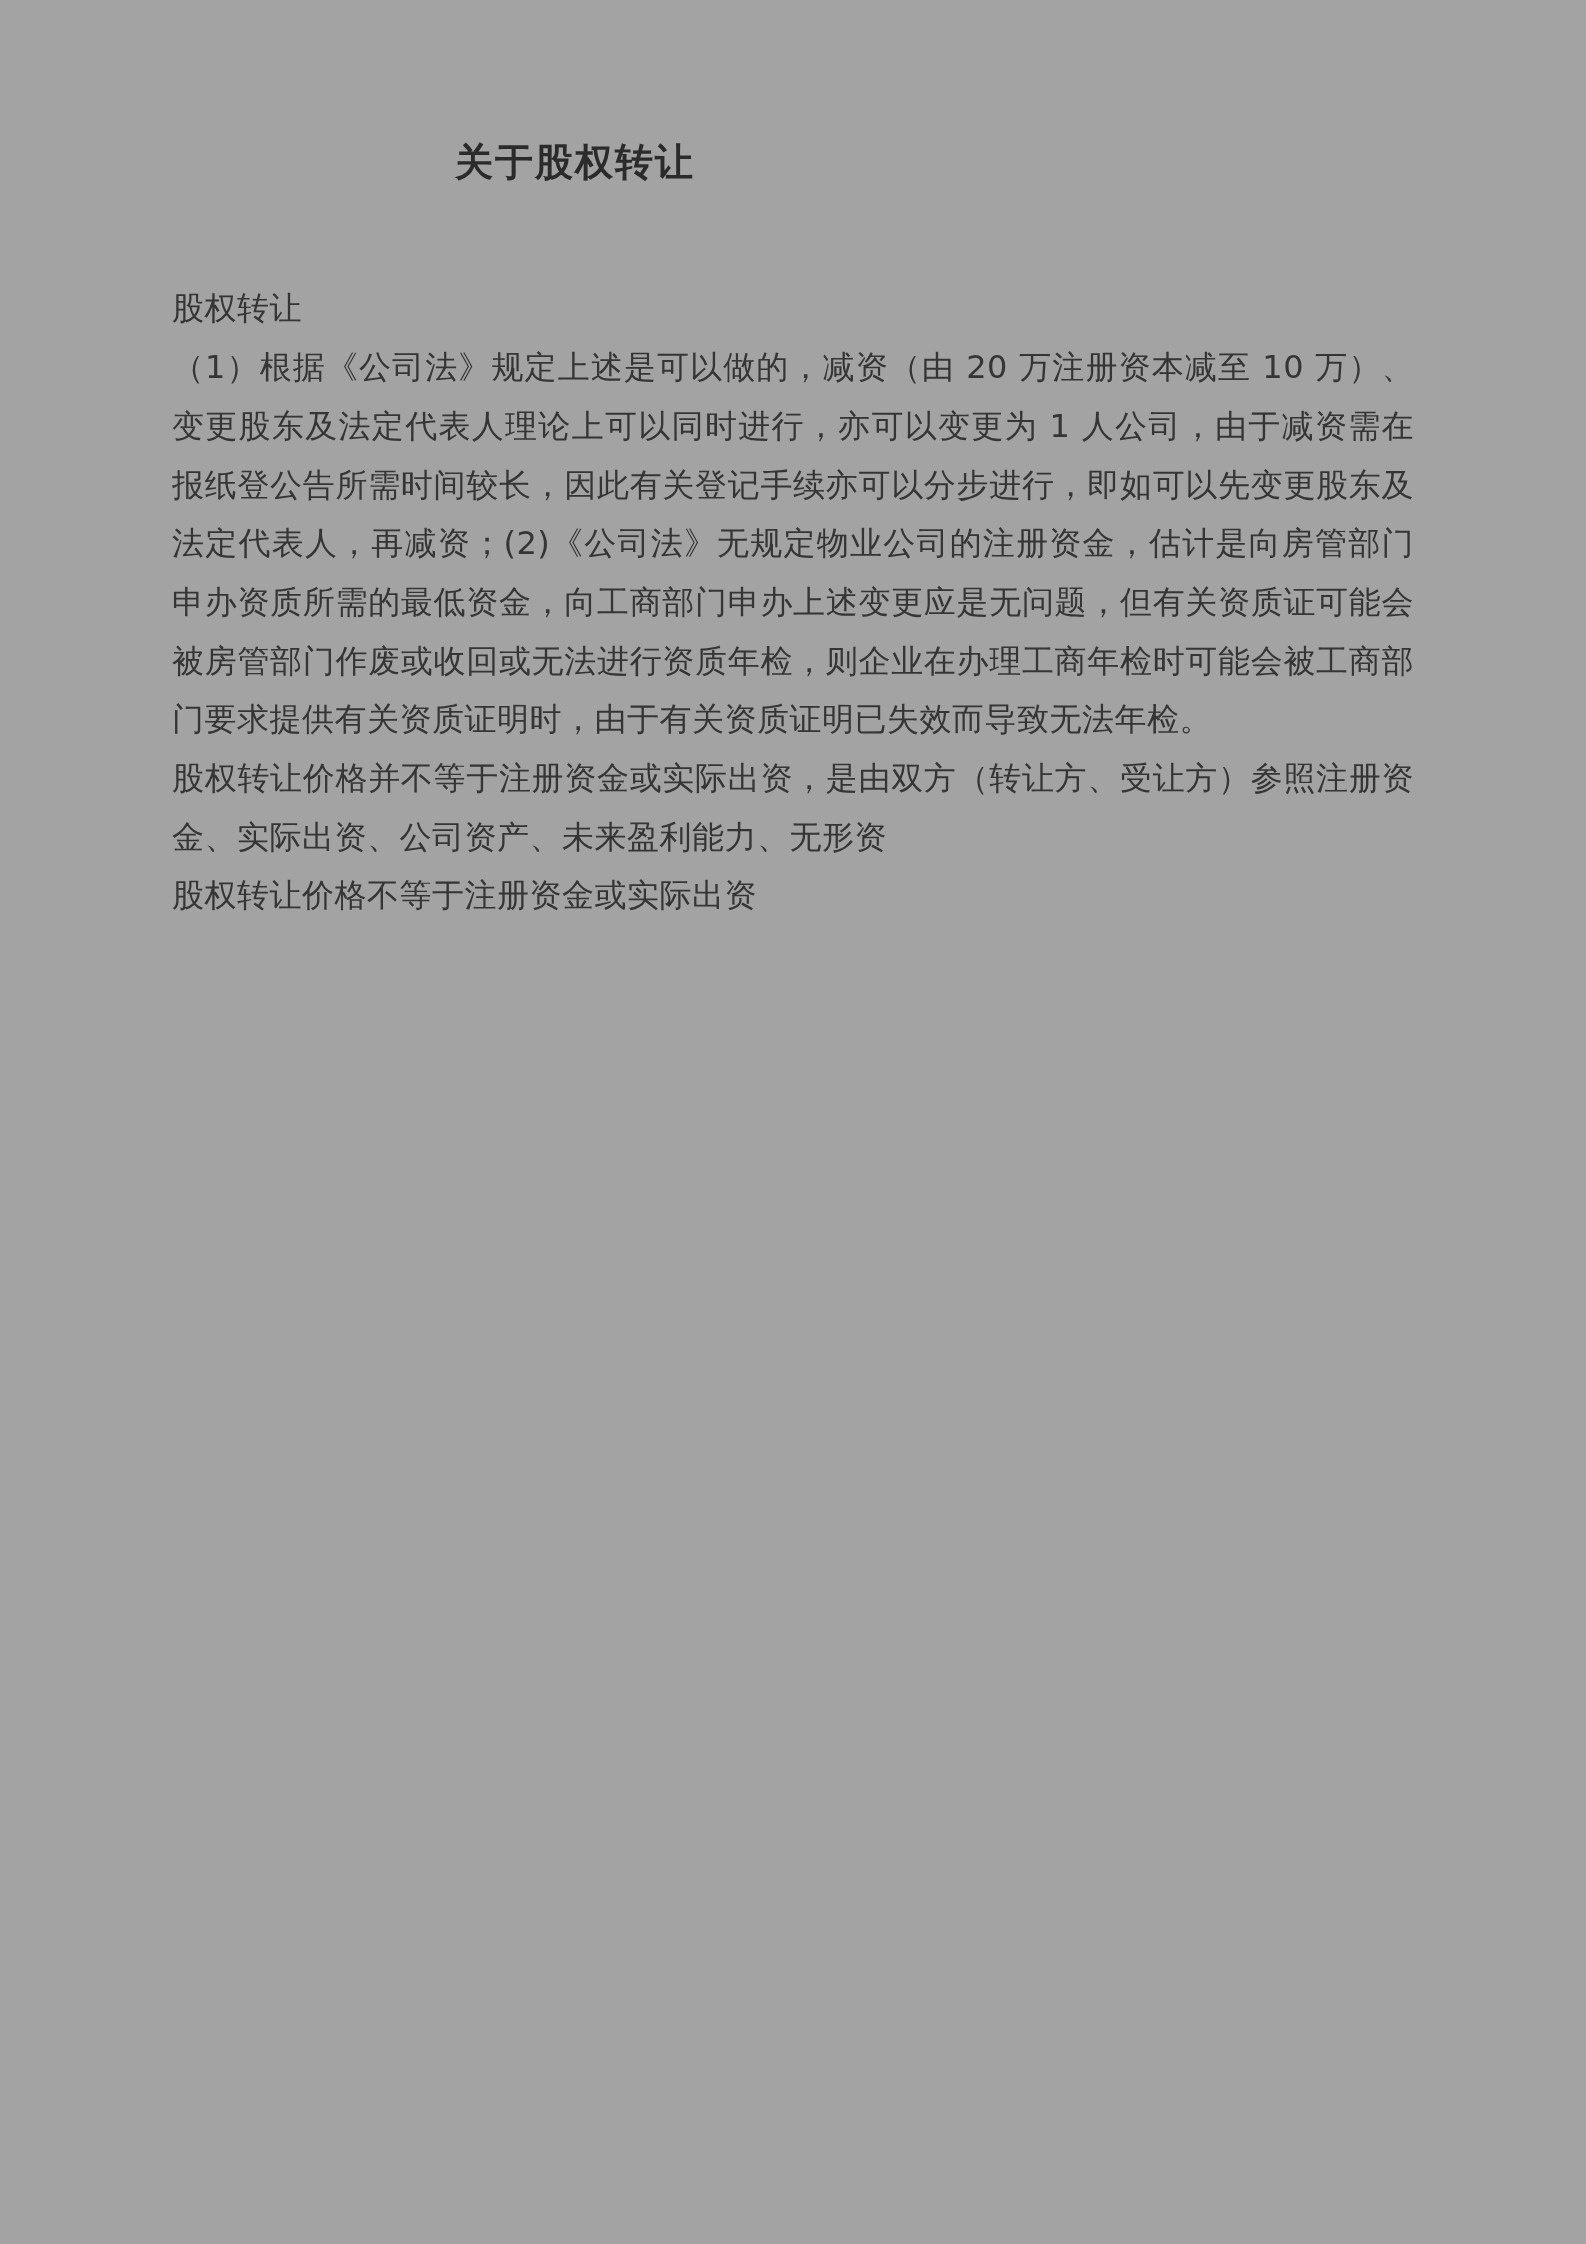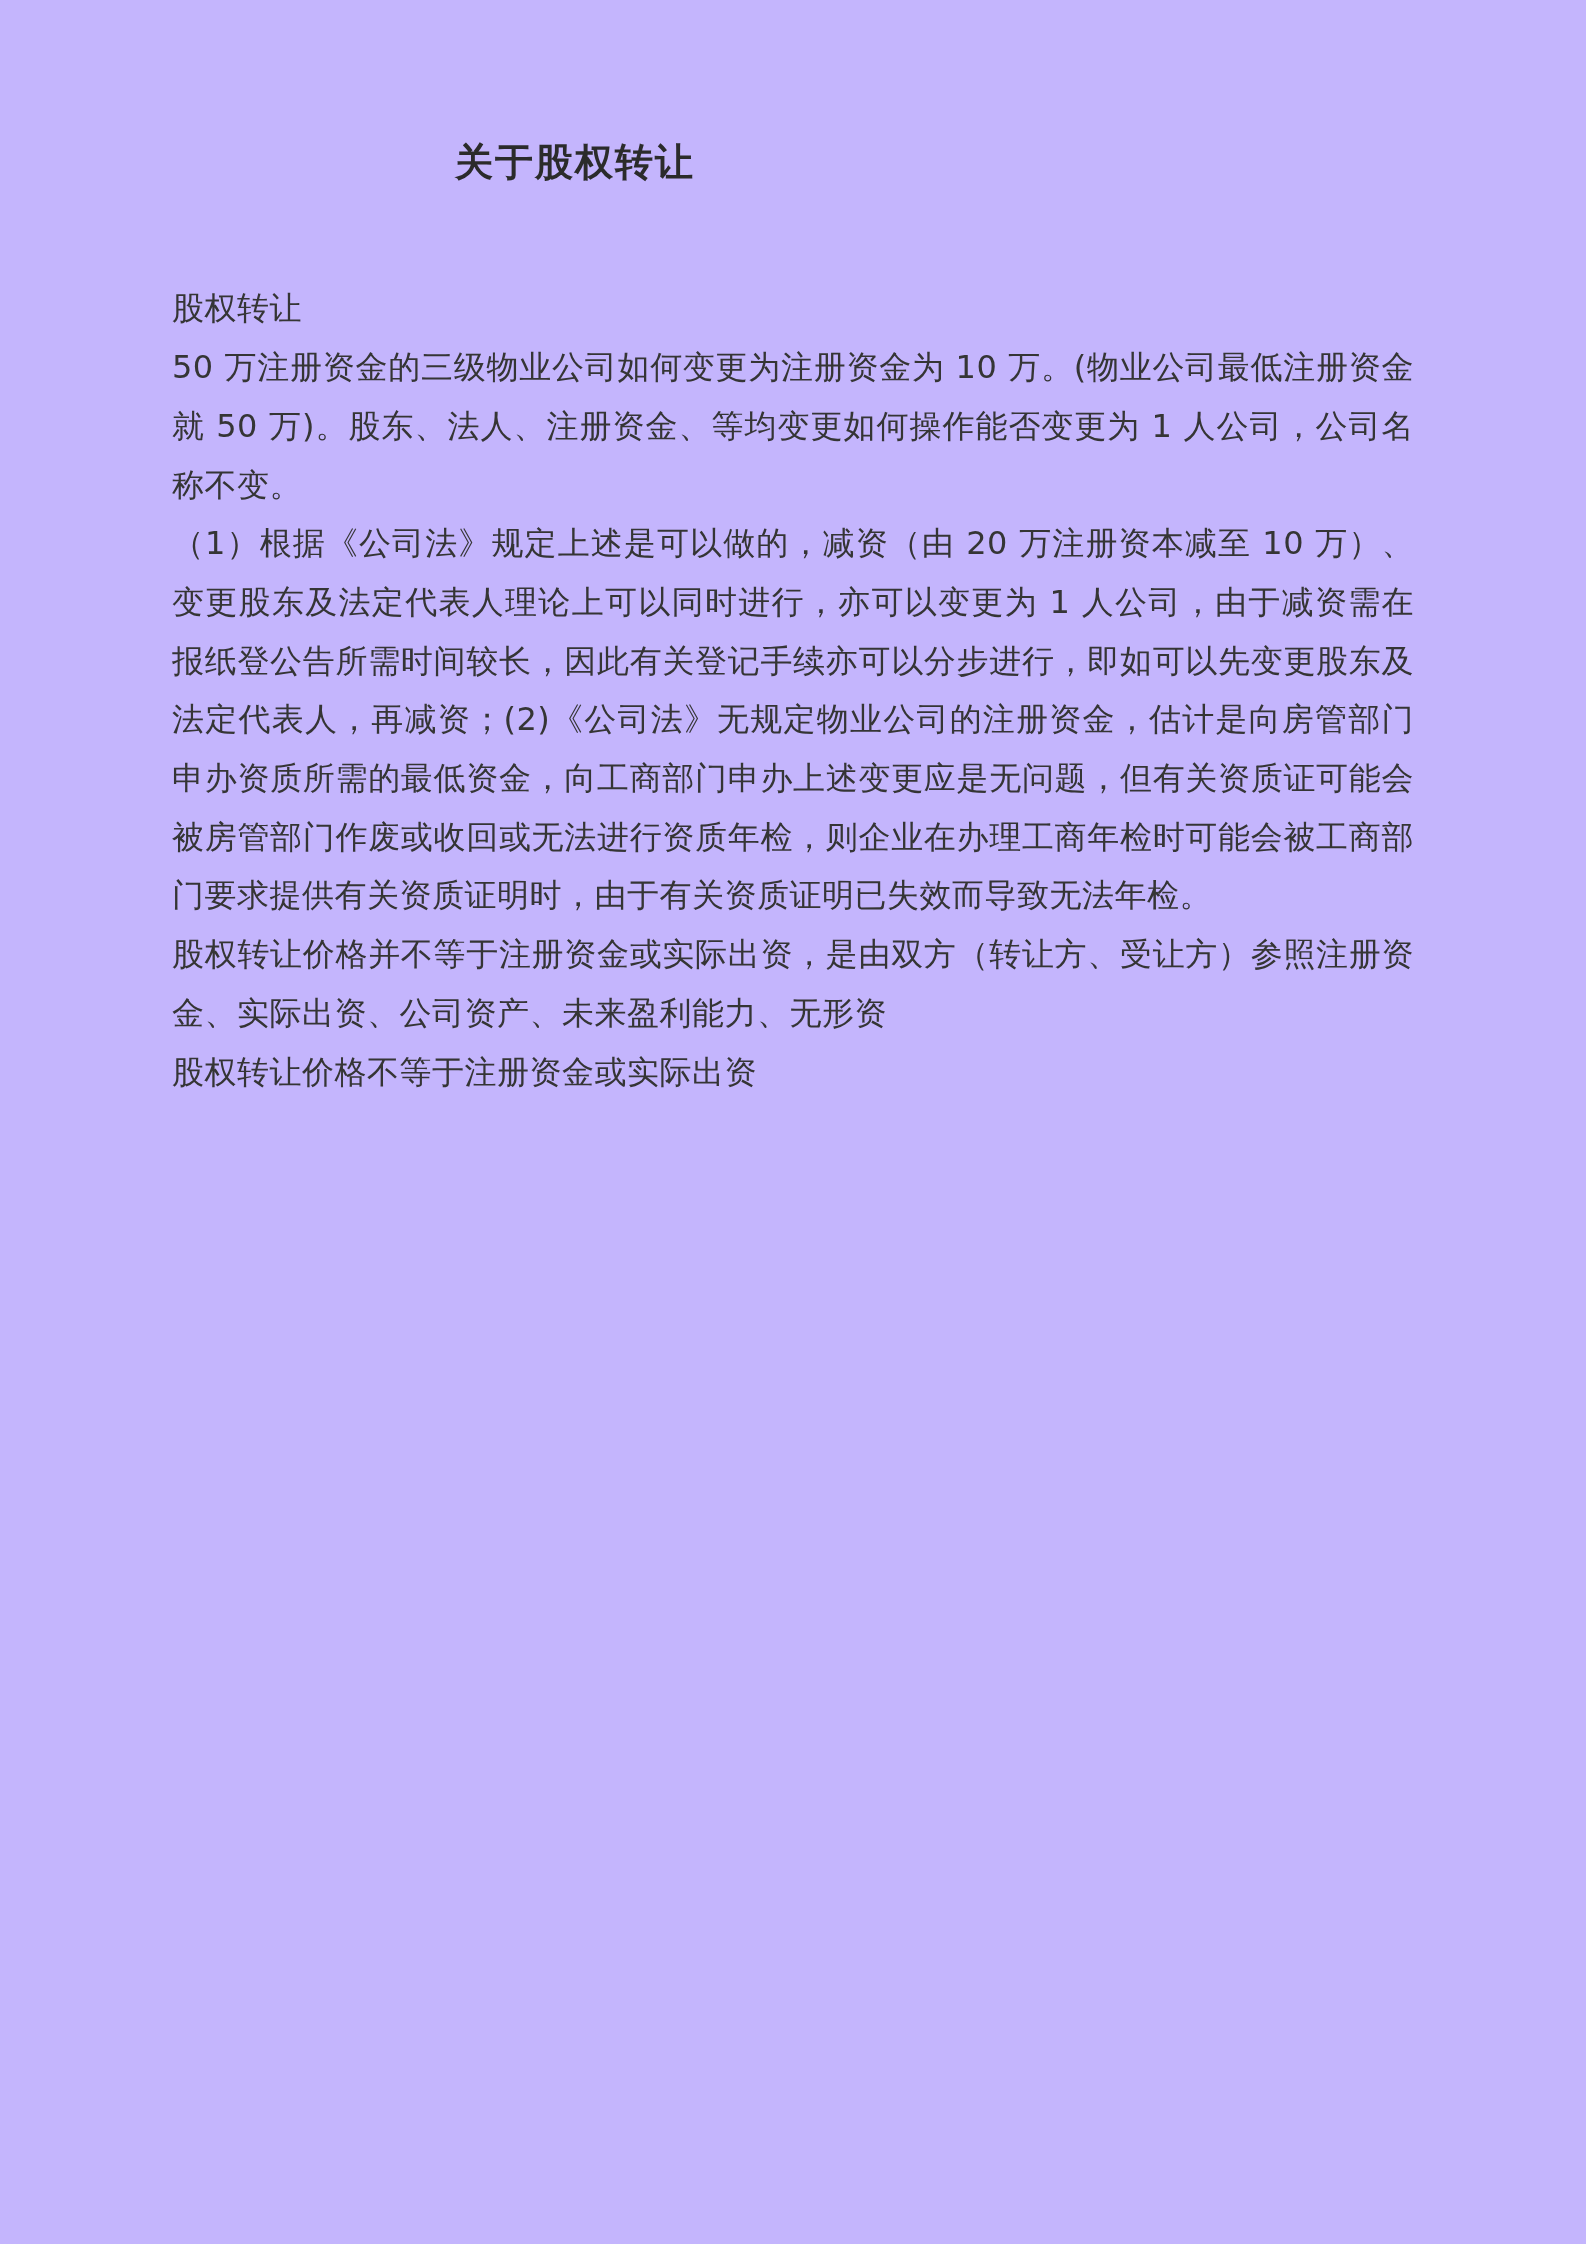--- a/index.html
+++ b/index.html
@@ -5,21 +5,21 @@
   html, body {
     margin: 0;
     padding: 0;
     background: #ffffff;
   }
   .page {
     position: relative;
     width: 1586px;
     height: 2244px;
     margin: 0 auto;
-    background: #c4b5fd;
+    background: #a3a3a3;
     box-sizing: border-box;
     padding: 138px 172px 0 172px;
     font-family: "DejaVu Sans", "Liberation Sans", sans-serif;
     color: #333333;
     overflow: hidden;
   }
   .doc-title {
     margin: 0 0 0 283px;
     font-size: 38px;
     font-weight: 700;
@@ -42,18 +42,17 @@
   }
 </style>
 </head>
 <body>
 
 <div class="page">
   <h1 class="doc-title">关于股权转让</h1>
 
   <div class="doc-body">
     <p>股权转让</p>
-    <p>50 万注册资金的三级物业公司如何变更为注册资金为 10 万。(物业公司最低注册资金就 50 万)。股东、法人、注册资金、等均变更如何操作能否变更为 1 人公司，公司名称不变。</p>
     <p>（1）根据《公司法》规定上述是可以做的，减资（由 20 万注册资本减至 10 万）、变更股东及法定代表人理论上可以同时进行，亦可以变更为 1 人公司，由于减资需在报纸登公告所需时间较长，因此有关登记手续亦可以分步进行，即如可以先变更股东及法定代表人，再减资；(2)《公司法》无规定物业公司的注册资金，估计是向房管部门申办资质所需的最低资金，向工商部门申办上述变更应是无问题，但有关资质证可能会被房管部门作废或收回或无法进行资质年检，则企业在办理工商年检时可能会被工商部门要求提供有关资质证明时，由于有关资质证明已失效而导致无法年检。</p>
     <p>股权转让价格并不等于注册资金或实际出资，是由双方（转让方、受让方）参照注册资金、实际出资、公司资产、未来盈利能力、无形资</p>
     <p>股权转让价格不等于注册资金或实际出资</p>
   </div>
 </div>
 
 </body></html>

